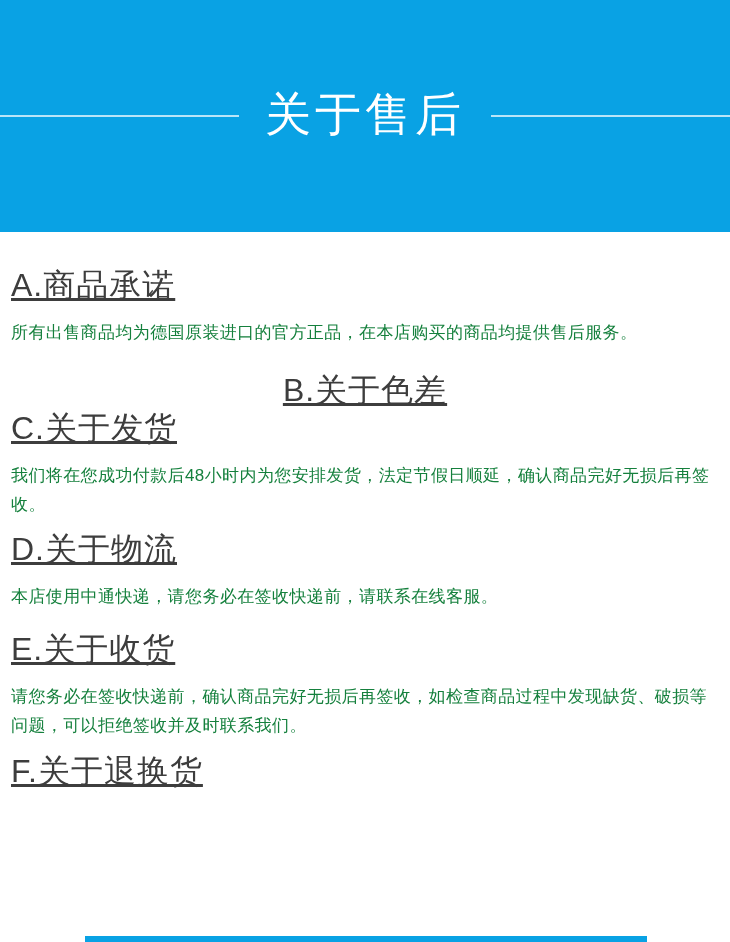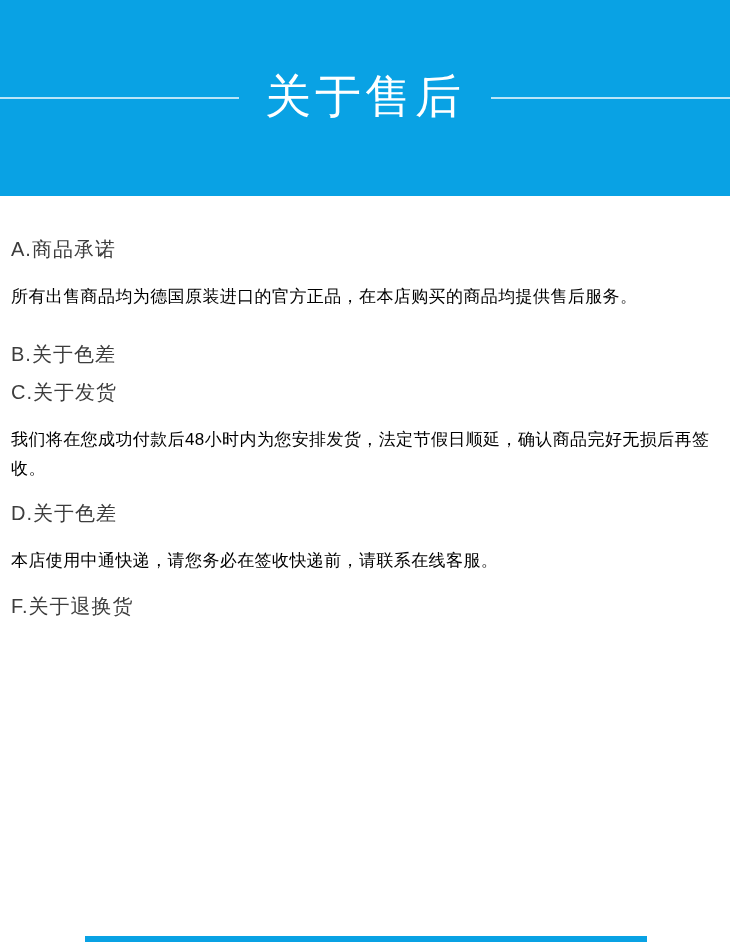--- a/index.html
+++ b/index.html
@@ -7,21 +7,21 @@
     position: relative;
     width: 730px;
     height: 942px;
     background: #ffffff;
     overflow: hidden;
     font-family: "Liberation Sans", "DejaVu Sans", sans-serif;
   }
 
   
   .banner {
-    height: 196px;
+    height: 232px;
     background: #09a2e4;
     display: flex;
     align-items: center;
   }
   .banner-row {
     display: flex;
     align-items: center;
     width: 100%;
   }
   .divider {
@@ -39,36 +39,37 @@
     line-height: 1;
     padding-bottom: 4px;
   }
 
   
   .content {
     padding: 0 11px;
   }
   .sec h2 {
     margin: 0;
-    font-size: 20px;
+    font-size: 32px;
     line-height: 26px;
     font-weight: 400;
     color: #3d3d3d;
     letter-spacing: 1px;
+    text-decoration: underline;
   }
   .sec p {
     margin: 20px 0 0 0;
     font-size: 17px;
     line-height: 29px;
-    color: #000000;
+    color: #15803d;
     letter-spacing: 0.4px;
     white-space: pre-line;
   }
   .sec-a { margin-top: 40px; }
-  .sec-b { margin-top: 30px; }
+  .sec-b { margin-top: 30px; text-align: center; }
   .sec-c { margin-top: 12px; }
   .sec-d { margin-top: 17px; }
   .sec-e { margin-top: 25px; }
   .sec-f { margin-top: 18px; }
 
   
   .bottom-strip {
     position: absolute;
     bottom: 0;
     left: 85px;
@@ -100,24 +101,29 @@
     <section class="sec sec-b">
       <h2>B.关于色差</h2>
     </section>
 
     <section class="sec sec-c">
       <h2>C.关于发货</h2>
       <p>我们将在您成功付款后48小时内为您安排发货，法定节假日顺延，确认商品完好无损后再签收。</p>
     </section>
 
     <section class="sec sec-d">
-      <h2>D.关于色差</h2>
+      <h2>D.关于物流</h2>
       <p>本店使用中通快递，请您务必在签收快递前，请联系在线客服。</p>
     </section>
 
+    <section class="sec sec-e">
+      <h2>E.关于收货</h2>
+      <p>请您务必在签收快递前，确认商品完好无损后再签收，如检查商品过程中发现缺货、破损等
+问题，可以拒绝签收并及时联系我们。</p>
+    </section>
 
     <section class="sec sec-f">
       <h2>F.关于退换货</h2>
     </section>
 
   </main>
 
   <div class="bottom-strip"></div>
 
 </div>

